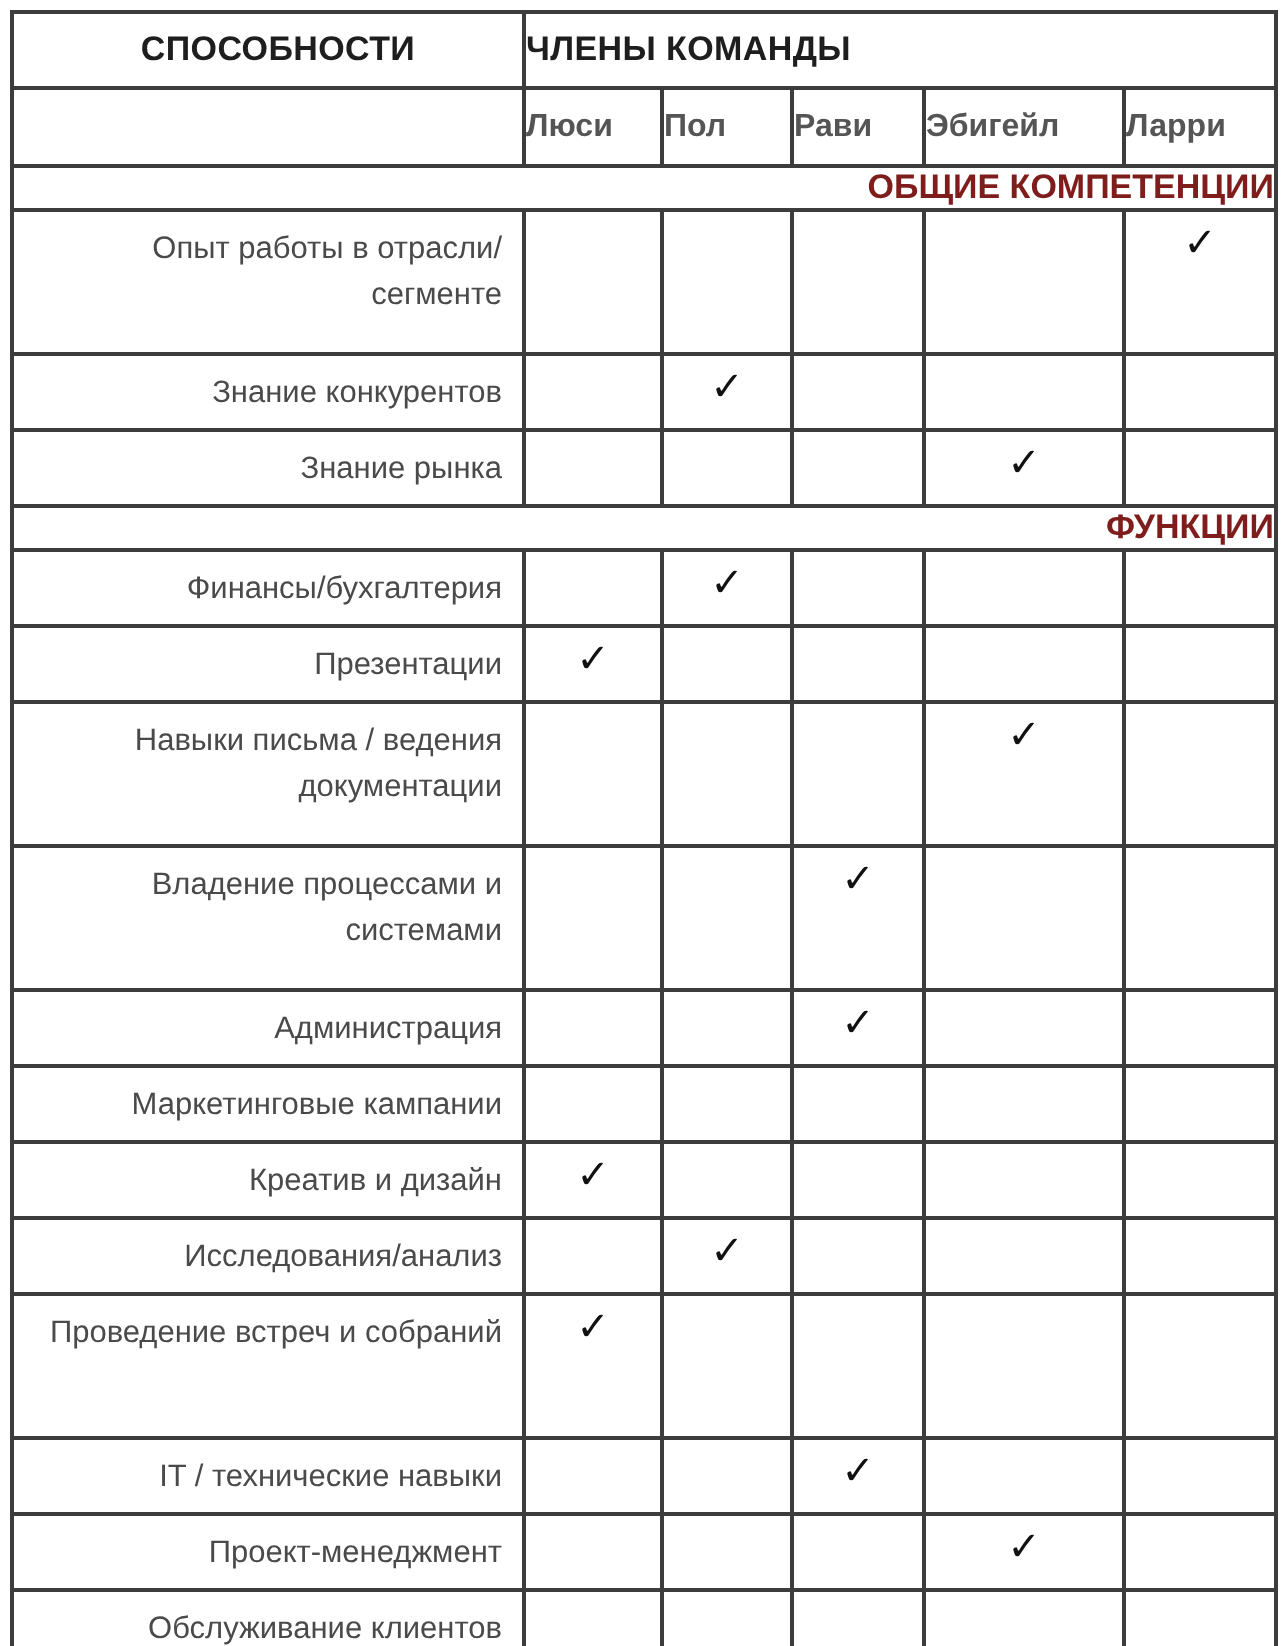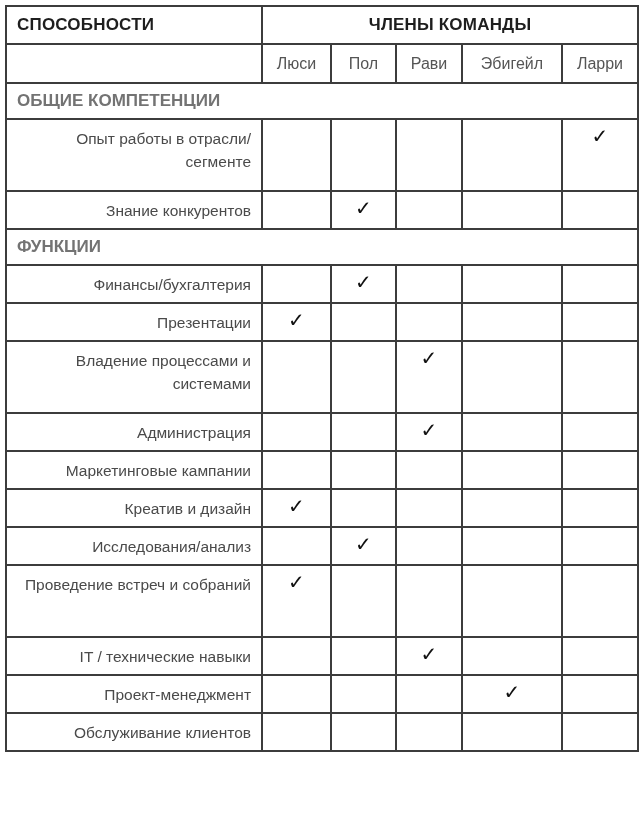--- a/index.html
+++ b/index.html
@@ -24,37 +24,37 @@
   col.c-m4 { width: 100px; }
   col.c-m5 { width: 76px; }
 
   .hdr-skill, .hdr-team {
     height: 38px;
     font-weight: bold;
     font-size: 17px;
     color: #1e1e1e;
     letter-spacing: 0.2px;
   }
-  .hdr-skill { text-align: left; padding-left: 10px !important; }
-  .hdr-team { text-align: center; }
+  .hdr-skill { text-align: center; padding-left: 10px !important; }
+  .hdr-team { text-align: left; }
 
   .member-head {
     height: 39px;
-    font-weight: normal;
+    font-weight: bold;
     font-size: 16px;
     color: #555;
-    text-align: center;
+    text-align: left;
     border-radius: 13px;
   }
   .section-row td {
-    height: 36px;
+    height: 22px;
     font-weight: bold;
     font-size: 17px;
-    color: #737373;
-    text-align: left;
+    color: #7f1d1d;
+    text-align: right;
     padding-left: 10px !important;
   }
   .skill-row td { vertical-align: top; }
   .skill-name {
     font-size: 15.5px;
     color: #4a4a4a;
     line-height: 23px;
     padding: 7px 10px 6px 10px !important;
     text-align: right;
   }
@@ -107,40 +107,56 @@
         <td class="mark-cell"><span>✓</span></td>
       </tr>
       <tr class="skill-row single">
         <td class="skill-name">Знание конкурентов</td>
         <td class="mark-cell"></td>
         <td class="mark-cell"><span>✓</span></td>
         <td class="mark-cell"></td>
         <td class="mark-cell"></td>
         <td class="mark-cell"></td>
       </tr>
+      <tr class="skill-row single">
+        <td class="skill-name">Знание рынка</td>
+        <td class="mark-cell"></td>
+        <td class="mark-cell"></td>
+        <td class="mark-cell"></td>
+        <td class="mark-cell"><span>✓</span></td>
+        <td class="mark-cell"></td>
+      </tr>
       <tr class="section-row">
         <td colspan="6">ФУНКЦИИ</td>
       </tr>
       <tr class="skill-row single">
         <td class="skill-name">Финансы/бухгалтерия</td>
         <td class="mark-cell"></td>
         <td class="mark-cell"><span>✓</span></td>
         <td class="mark-cell"></td>
         <td class="mark-cell"></td>
         <td class="mark-cell"></td>
       </tr>
       <tr class="skill-row single">
         <td class="skill-name">Презентации</td>
         <td class="mark-cell"><span>✓</span></td>
         <td class="mark-cell"></td>
         <td class="mark-cell"></td>
         <td class="mark-cell"></td>
         <td class="mark-cell"></td>
       </tr>
       <tr class="skill-row double">
+        <td class="skill-name">Навыки письма / ведения документации</td>
+        <td class="mark-cell"></td>
+        <td class="mark-cell"></td>
+        <td class="mark-cell"></td>
+        <td class="mark-cell"><span>✓</span></td>
+        <td class="mark-cell"></td>
+      </tr>
+      <tr class="skill-row double">
         <td class="skill-name">Владение процессами и системами</td>
         <td class="mark-cell"></td>
         <td class="mark-cell"></td>
         <td class="mark-cell"><span>✓</span></td>
         <td class="mark-cell"></td>
         <td class="mark-cell"></td>
       </tr>
       <tr class="skill-row single">
         <td class="skill-name">Администрация</td>
         <td class="mark-cell"></td>

